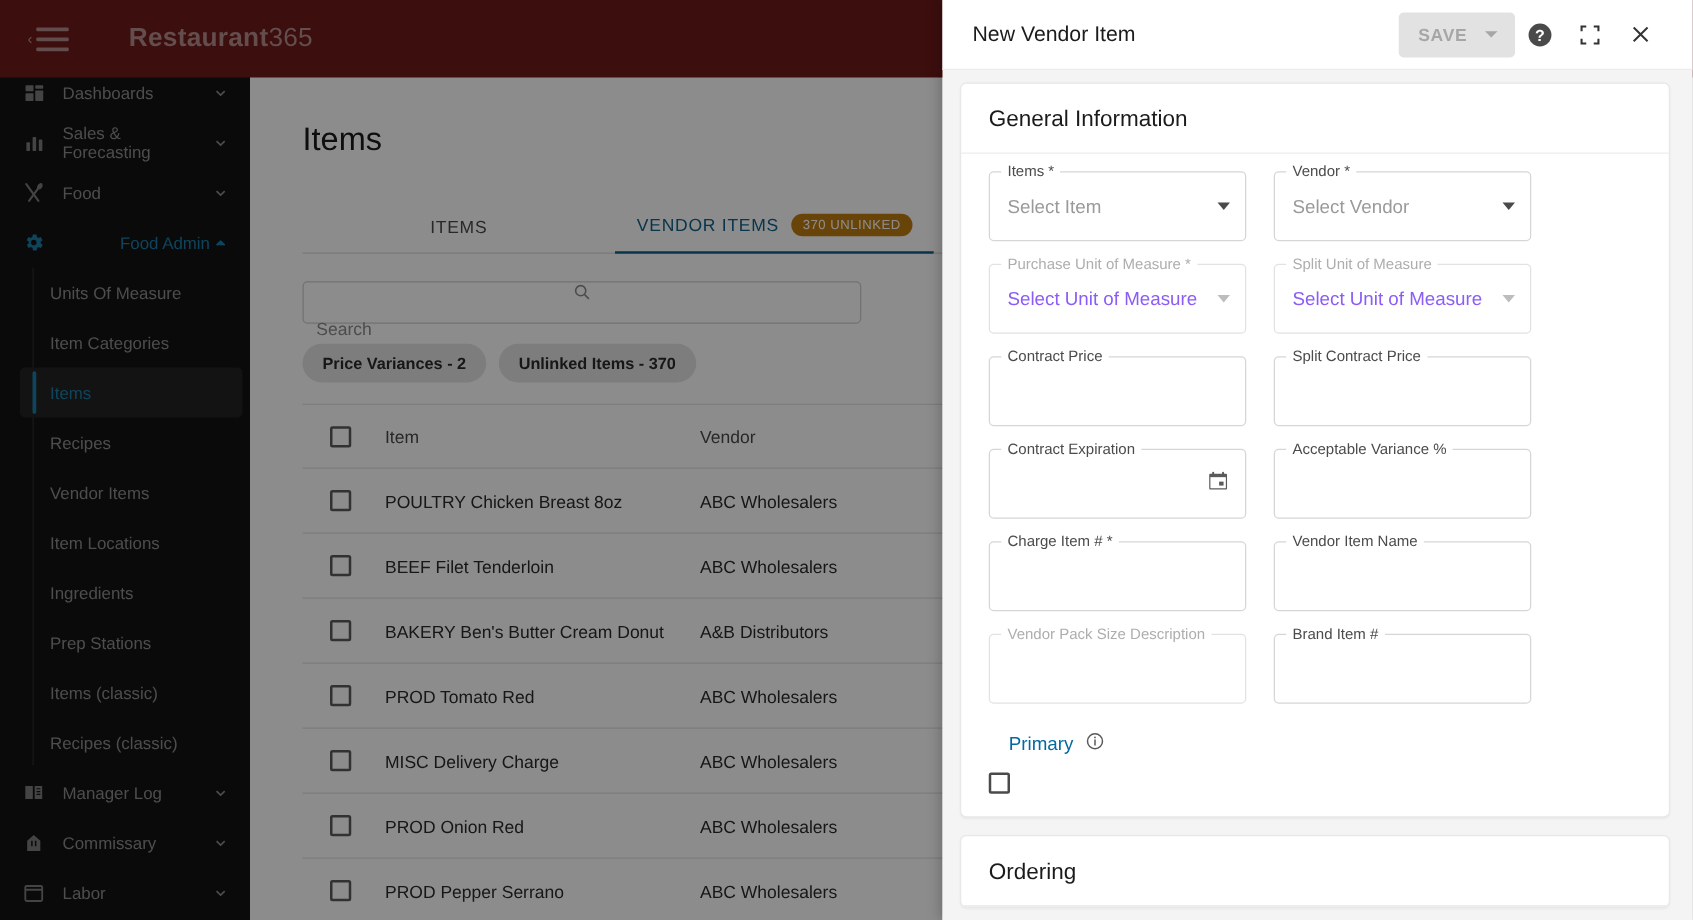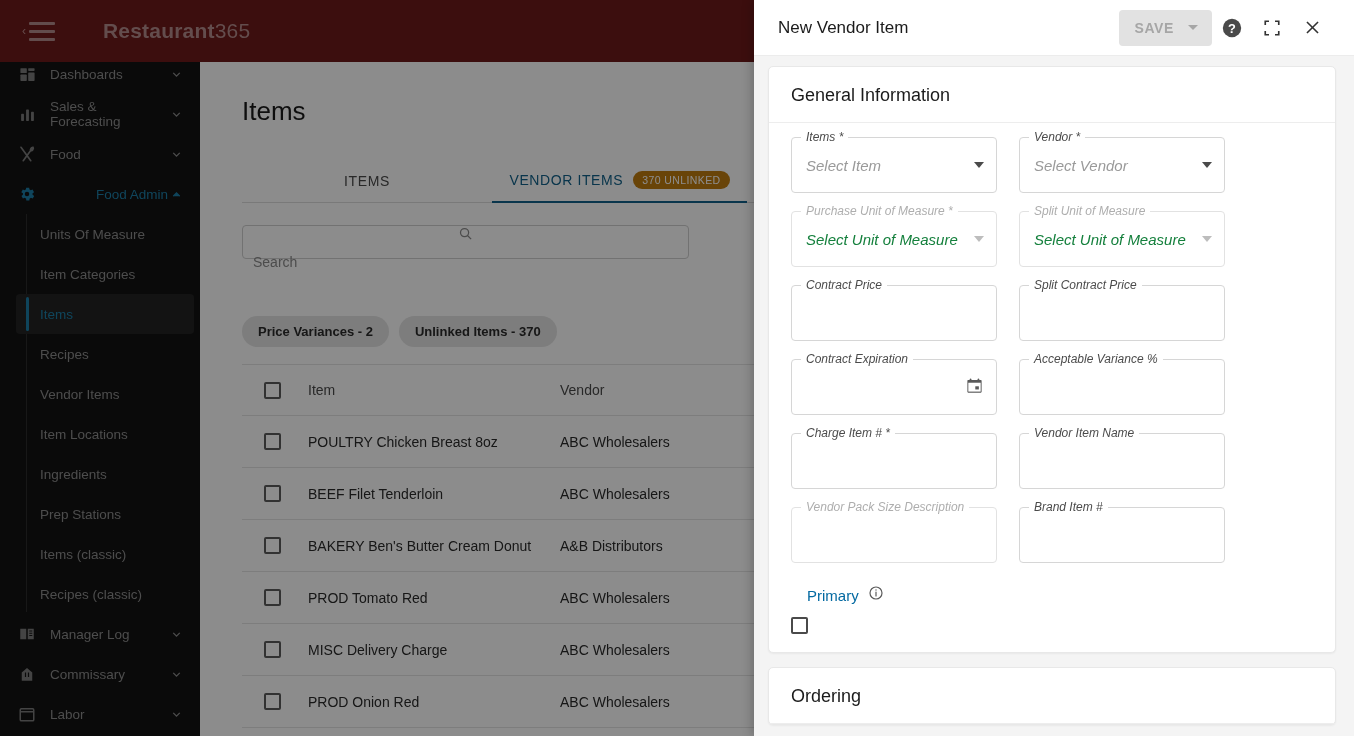--- a/index.html
+++ b/index.html
@@ -90,21 +90,21 @@
   }
   .searchbox input {
     border: none; outline: none; font-size: 14px; color: #2b2b2b; width: 100%;
     font-family: "Liberation Sans", sans-serif; background: transparent;
   }
   .searchbox input::placeholder { color: #8b8b8b; }
 
   .chips { display: flex; gap: 10px; margin-top: 16px; }
   .chip {
     background: #e4e4e4; color: #2a2a2a; font-size: 13px; font-weight: 700;
-    border-radius: 16px; padding: 8px 16px; cursor: pointer; margin-top: 41px;
+    border-radius: 16px; padding: 8px 16px; cursor: pointer;
   }
 
   .table { margin-top: 17px; width: 1112px; }
   .thead, .trow {
     display: flex; align-items: center; height: 52px;
     border-bottom: 1px solid #e4e4e4; font-size: 14px; color: #2b2b2b;
   }
   .thead { border-top: 1px solid #e4e4e4; color: #4a4a4a; }
   .cb-cell { width: 66px; display: flex; align-items: center; padding-left: 22px; }
   .cbx {
@@ -144,33 +144,33 @@
     background: #fff; border: 1px solid #e8e8e8; border-radius: 5px;
     box-shadow: 0 1px 2px rgba(0,0,0,.05); margin-bottom: 14px;
   }
   .card-head {
     padding: 18px 22px 16px; font-size: 18px; color: #1b1b1b;
     border-bottom: 1px solid #ededed;
   }
   .card-body { padding: 14px 22px 18px; }
 
   .frow { display: flex; gap: 22px; margin-bottom: 4px; }
-  .field { position: relative; width: 206px; margin-bottom: 14px; font-style: italic; }
+  .field { position: relative; width: 206px; margin-bottom: 14px; }
   .field .fbox {
     border: 1px solid #d6d6d6; border-radius: 4px; height: 56px;
     display: flex; align-items: center; padding: 0 12px 0 14px;
   }
   .field .flabel {
     position: absolute; top: -7px; left: 10px; background: #fff; padding: 0 5px;
     font-size: 12px; color: #4b4b4b; white-space: nowrap;
   }
   .field.disabled .flabel { color: #aeaeae; }
   .field.disabled .fbox { border-color: #e2e2e2; }
   .field .fval { font-size: 15px; color: #9a9a9a; flex: 1; }
-  .field.disabled .fval { color: #15803d; }
+  .field.disabled .fval { color: #8b5cf6; }
   .sel-caret { width: 0; height: 0; border-left: 5.5px solid transparent; border-right: 5.5px solid transparent; border-top: 6px solid #4a4a4a; }
   .field.disabled .sel-caret { border-top-color: #bdbdbd; }
 
   .primary-label { display: flex; align-items: center; gap: 9px; margin: 8px 0 12px; }
   .primary-label .ptxt { font-size: 15px; color: #0369a1; margin-left: 16px; }
   .primary-cb {
     width: 17px; height: 17px; border: 2px solid #4a4a4a; border-radius: 2px; cursor: pointer;
   }
 </style>
 </head>

